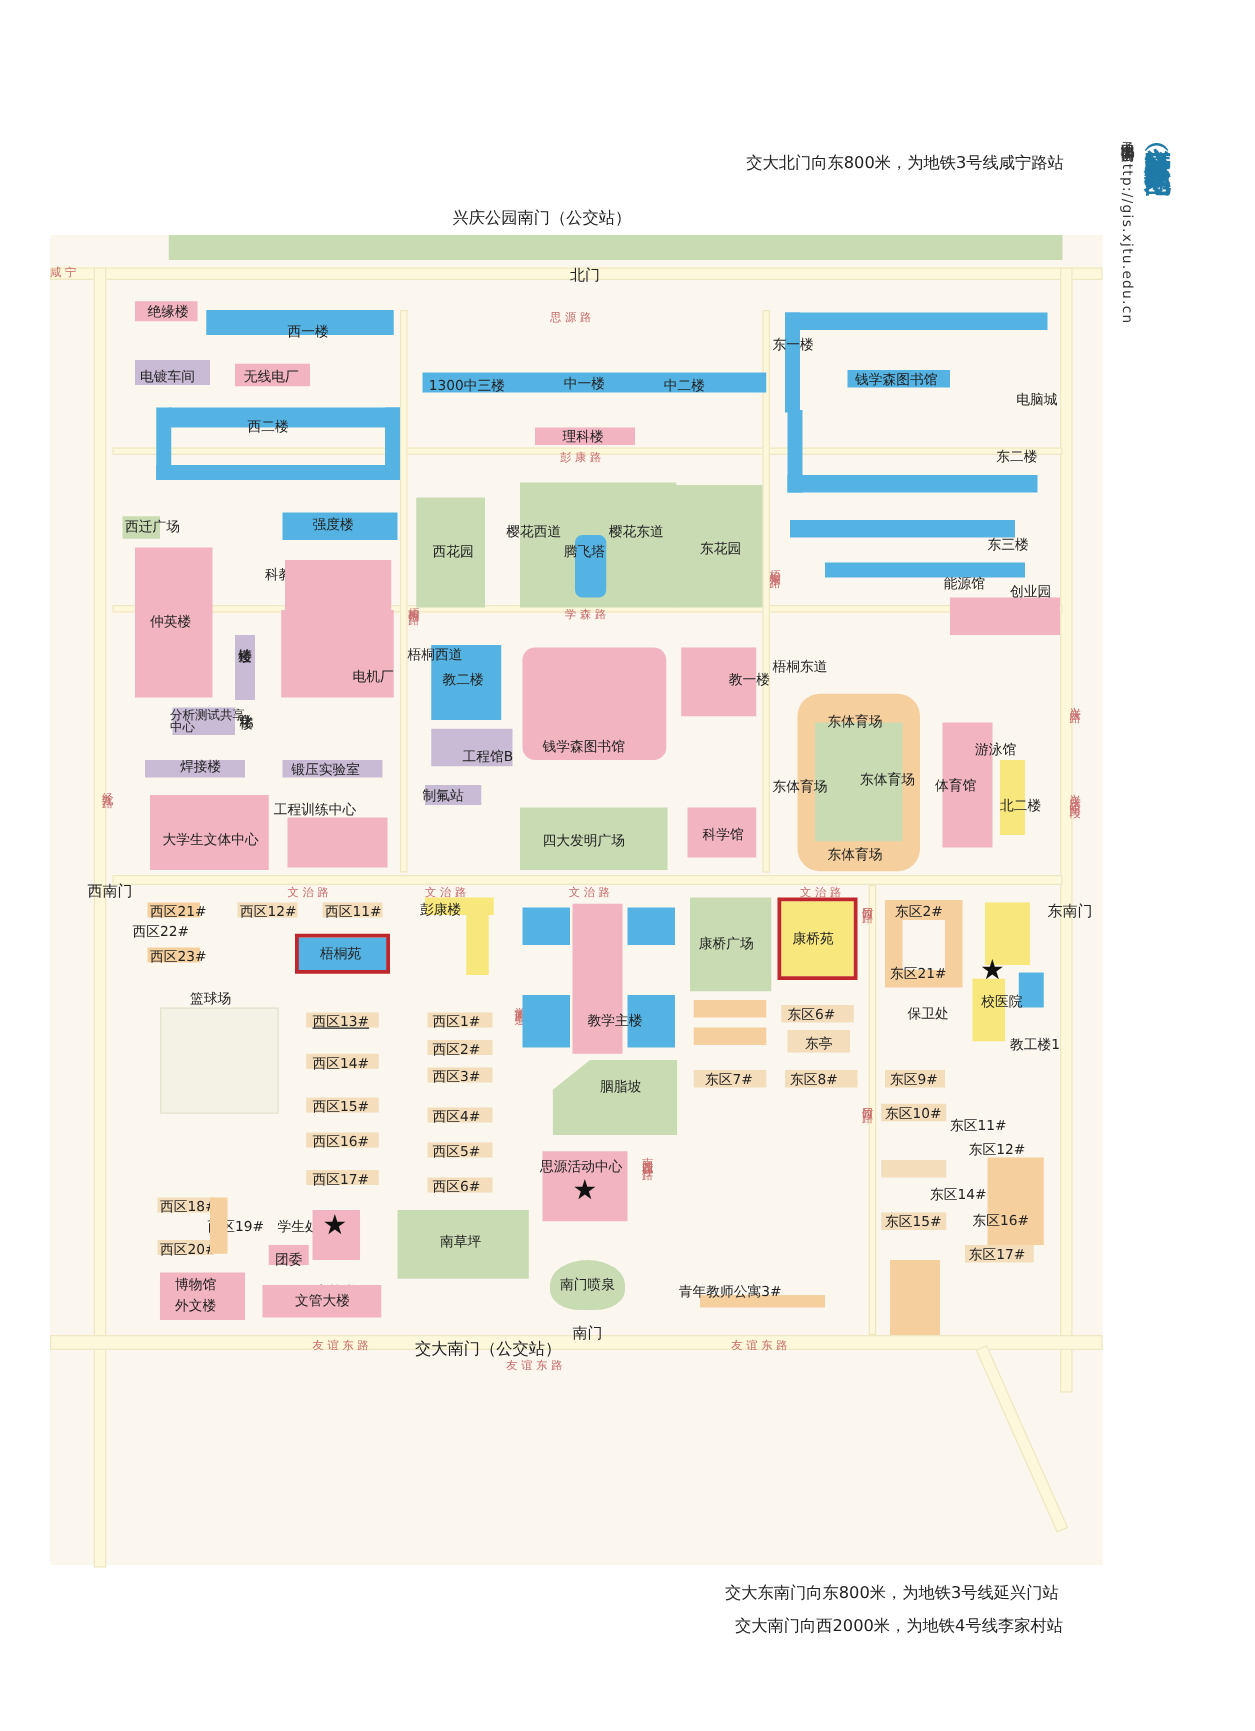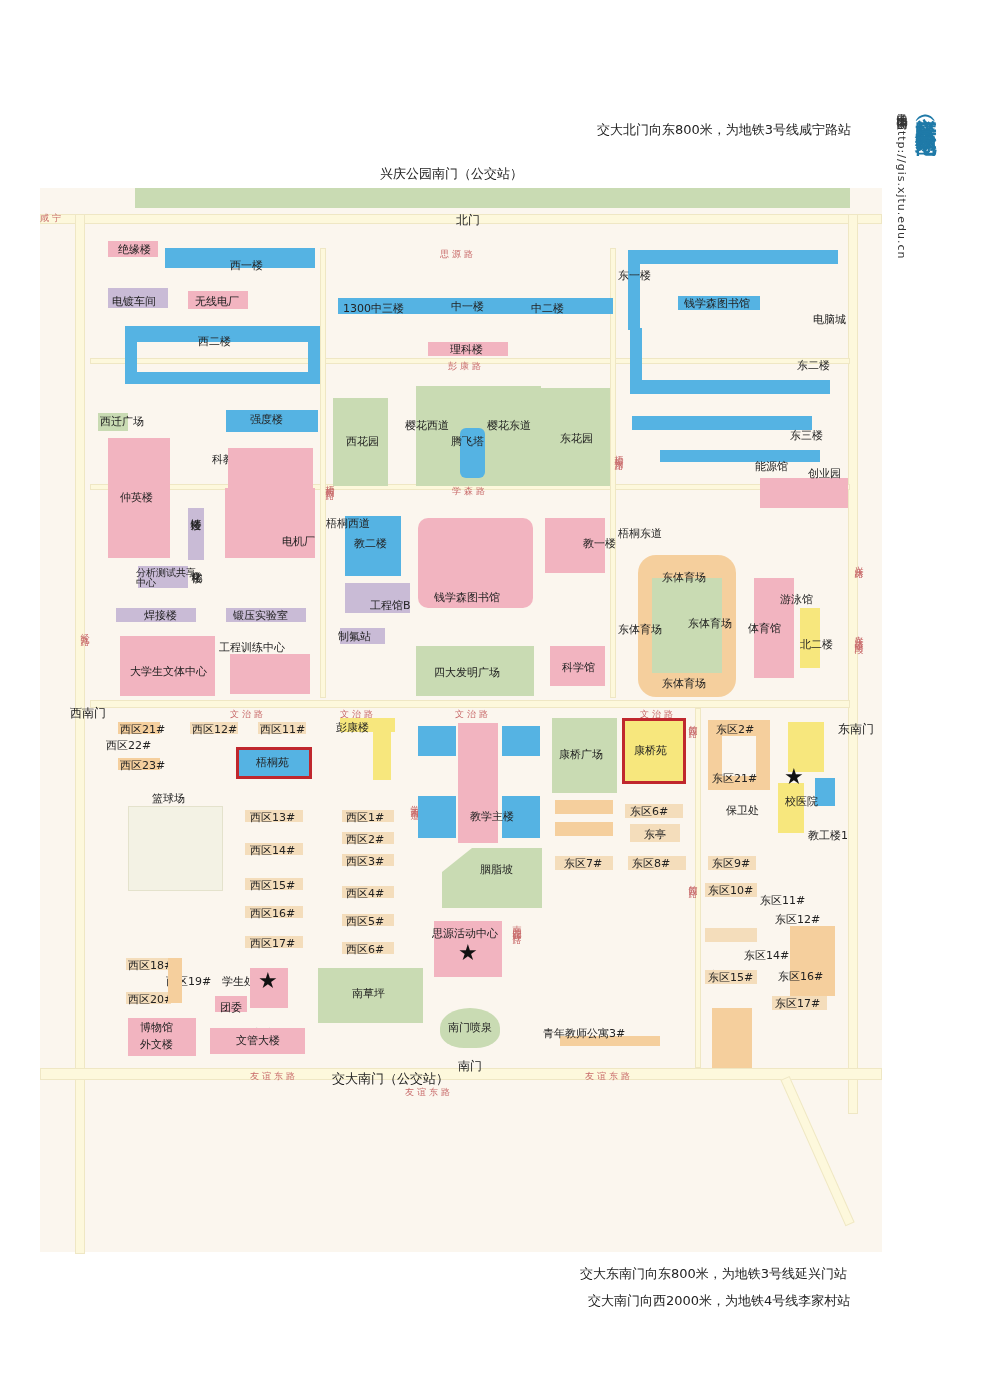--- a/index.html
+++ b/index.html
@@ -24,21 +24,21 @@
   .rd { position: absolute; font-size: 9px; color: #c86a6a; white-space: nowrap; letter-spacing: 3px; }
   .rdv { position: absolute; font-size: 9px; color: #c86a6a; writing-mode: vertical-rl; letter-spacing: 2px; }
   .gate { position: absolute; font-size: 12px; color: #222; white-space: nowrap; }
   .star { position: absolute; font-size: 22px; color: #111; line-height: 1; }
   .highlight { position: absolute; border: 3px solid #c0272d; }
 </style>
 </head>
 <body>
 
 <div class="abs note" style="left:597px; top:121px;">交大北门向东800米，为地铁3号线咸宁路站</div>
-<div class="abs note" style="left:380px; top:165px;">兴庆公园南门（公交站）</div>
+<div class="abs note" style="left:362px; top:165px;">兴庆公园南门（公交站）</div>
 <div class="abs vtitle" style="left:912px; top:100px;">兴庆校区（东校区）地图</div>
 <div class="abs vsub" style="left:893px; top:104px;">电子地图请访问：http://gis.xjtu.edu.cn</div>
 
 <div class="abs vlabel" style="left:46px; top:518px;">经九路建东街口（公交站）</div>
 <div class="abs vlabel" style="left:862px; top:340px;">交大电脑城（公交站）</div>
 <div class="abs vlabel" style="left:862px; top:820px;">沙坡村（公交站）</div>
 
 <div class="map">
 
   <div class="blk green" style="left:95px; top:0; width:715px; height:20px;"></div>
@@ -126,21 +126,21 @@
   <div class="lbl" style="left:172px; top:266px;">科教厂</div>
   <div class="blk pink" style="left:188px; top:260px; width:85px; height:42px;"></div>
   <div class="blk pink" style="left:68px; top:250px; width:62px; height:120px;"></div>
   <div class="lbl" style="left:80px; top:304px;">仲英楼</div>
   <div class="blk purple" style="left:148px; top:320px; width:16px; height:52px;"></div>
   <div class="lbl" style="left:150px; top:322px; writing-mode:vertical-rl;">铸造楼</div>
   <div class="lbl" style="left:151px; top:375px; writing-mode:vertical-rl;">化学楼</div>
   <div class="blk purple" style="left:98px; top:378px; width:50px; height:22px;"></div>
   <div class="lbl" style="left:96px; top:380px; width:60px; white-space:normal; font-size:10px;">分析测试共享中心</div>
   <div class="blk purple" style="left:76px; top:420px; width:80px; height:14px;"></div>
-  <div class="lbl" style="left:104px; top:422px;">焊接楼</div>
+  <div class="lbl" style="left:104px; top:422px;font-family:Liberation Mono, monospace;">焊接楼</div>
   <div class="blk pink" style="left:185px; top:300px; width:90px; height:70px;"></div>
   <div class="lbl" style="left:242px; top:348px;">电机厂</div>
   <div class="blk purple" style="left:186px; top:420px; width:80px; height:14px;"></div>
   <div class="lbl" style="left:193px; top:422px;">锻压实验室</div>
   <div class="lbl" style="left:179px; top:454px;">工程训练中心</div>
   <div class="blk pink" style="left:190px; top:466px; width:80px; height:40px;"></div>
   <div class="blk pink" style="left:80px; top:448px; width:95px; height:60px;"></div>
   <div class="lbl" style="left:90px; top:478px;">大学生文体中心</div>
 
   <div class="blk green" style="left:293px; top:210px; width:55px; height:88px;"></div>
@@ -197,21 +197,21 @@
   <div class="lbl" style="left:216px; top:569px;">梧桐苑</div>
 
   <div class="blk yellow" style="left:300px; top:530px; width:55px; height:14px;"></div>
   <div class="lbl" style="left:296px; top:534px;">彭康楼</div>
   <div class="blk yellow" style="left:333px; top:540px; width:18px; height:52px;"></div>
 
   <div class="lbl" style="left:112px; top:605px;">篮球场</div>
   <div class="blk" style="left:88px; top:618px; width:95px; height:85px; background:#f3f2e4; border:1px solid #e4e2cc;"></div>
 
   <div class="blk tan" style="left:205px; top:622px; width:58px; height:12px;"></div>
-  <div class="lbl" style="left:210px; top:624px;">西区13#</div>
+  <div class="lbl" style="left:210px; top:624px;text-decoration:underline;">西区13#</div>
   <div class="blk tan" style="left:205px; top:655px; width:58px; height:12px;"></div>
   <div class="lbl" style="left:210px; top:657px;">西区14#</div>
   <div class="blk tan" style="left:205px; top:690px; width:58px; height:12px;"></div>
   <div class="lbl" style="left:210px; top:692px;">西区15#</div>
   <div class="blk tan" style="left:205px; top:718px; width:58px; height:12px;"></div>
   <div class="lbl" style="left:210px; top:720px;">西区16#</div>
   <div class="blk tan" style="left:205px; top:748px; width:58px; height:12px;"></div>
   <div class="lbl" style="left:210px; top:750px;">西区17#</div>
 
   <div class="blk tan" style="left:302px; top:622px; width:52px; height:12px;"></div>

